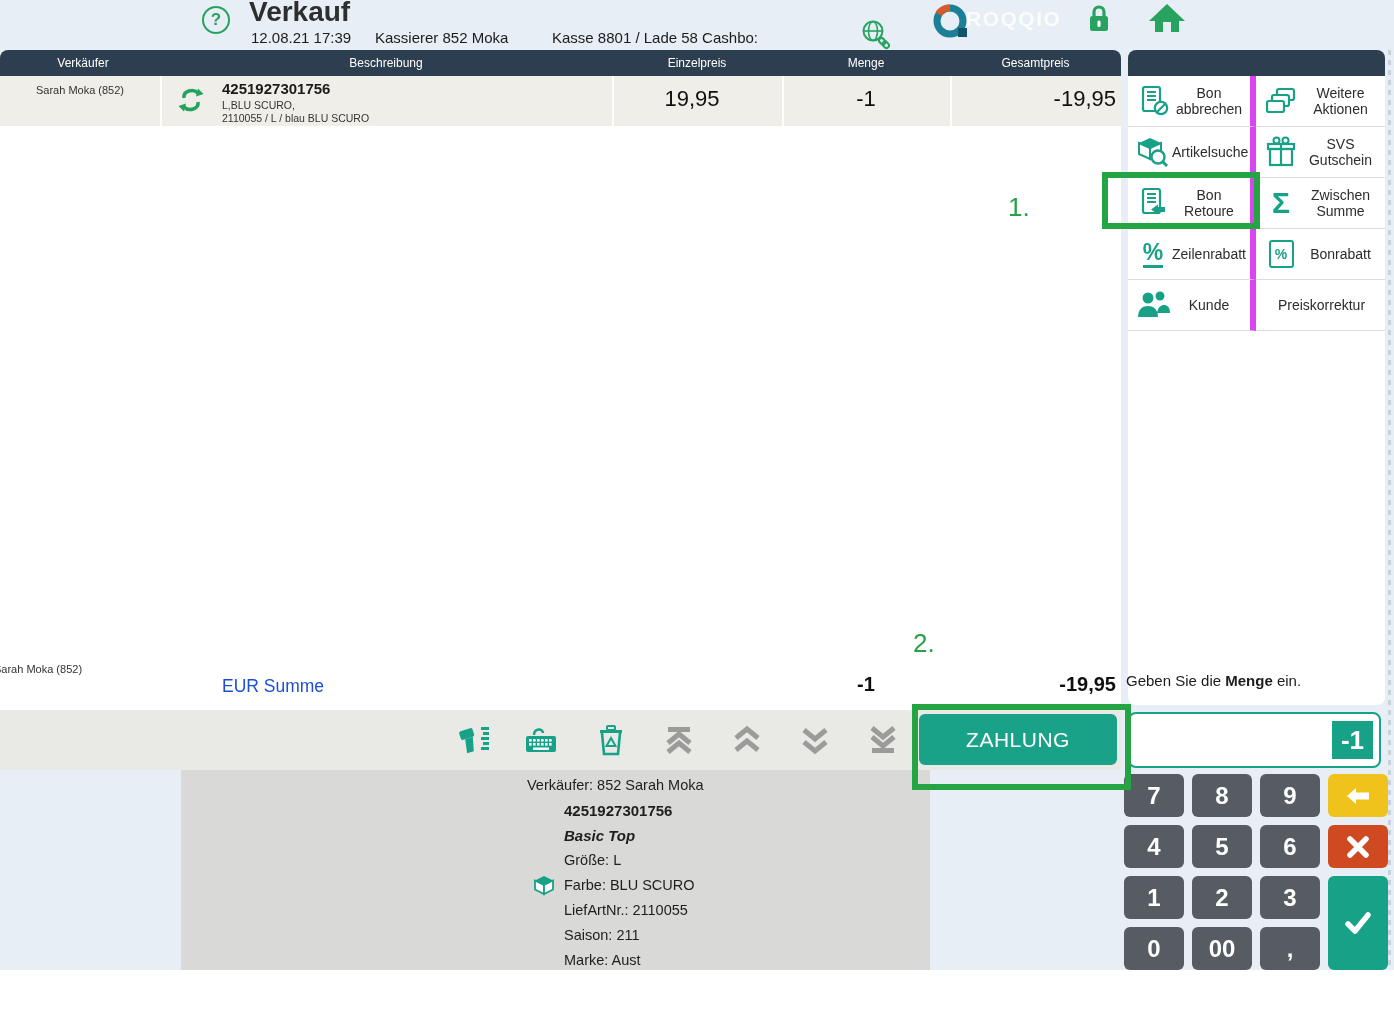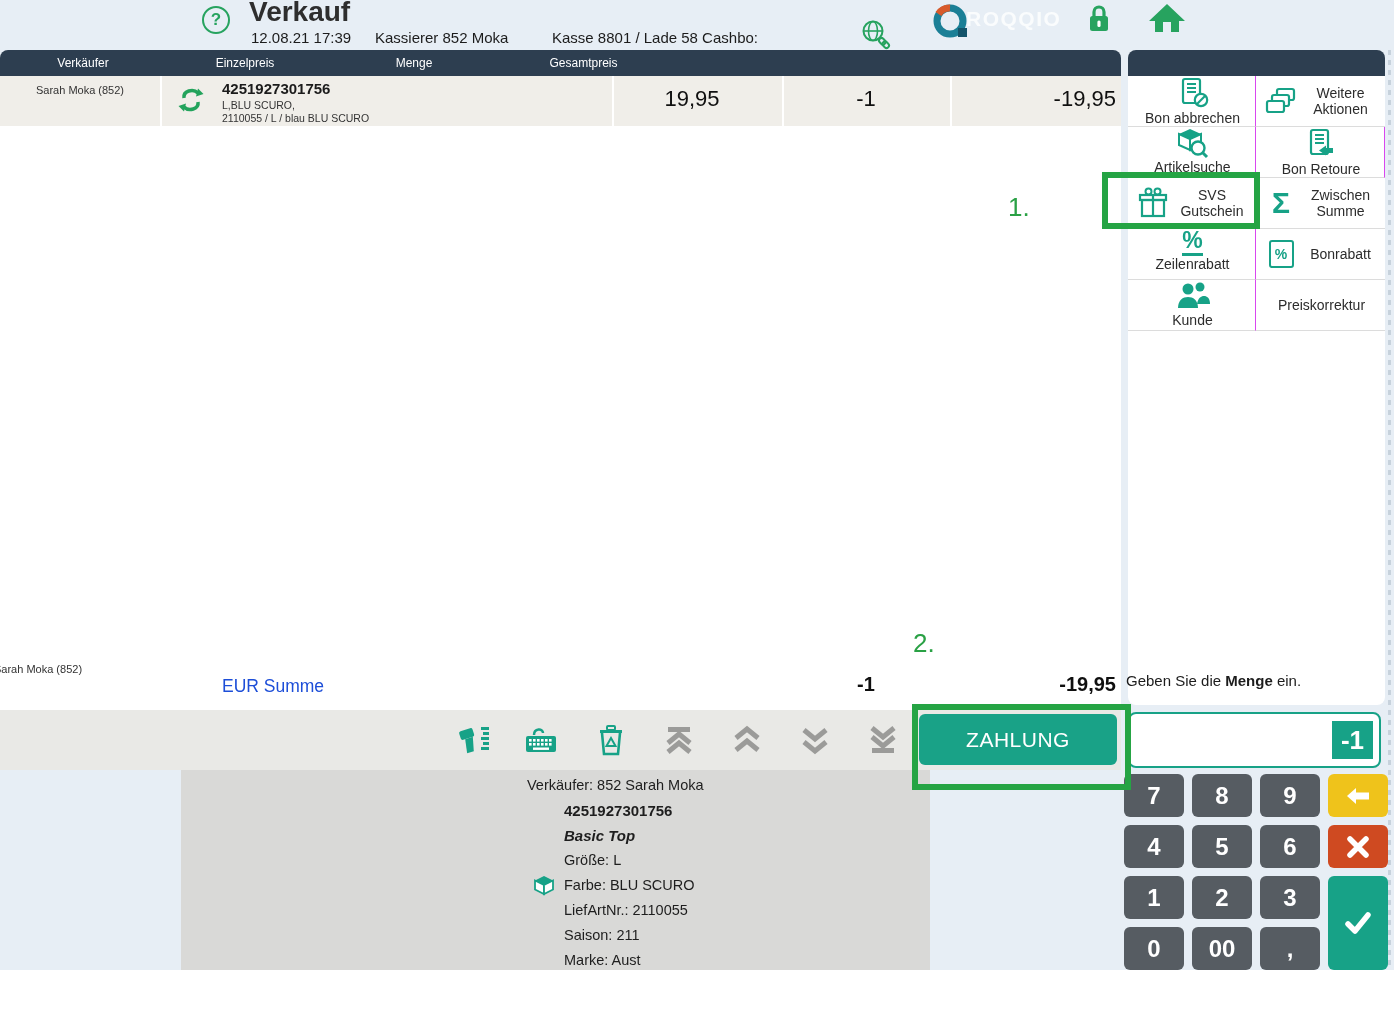--- a/index.html
+++ b/index.html
@@ -45,21 +45,21 @@
     border:none; border-radius:6px; color:#fff; font-size:21px; letter-spacing:.5px;
     font-family:"Liberation Sans",sans-serif; cursor:pointer; }
 
   
   .sb-head { left:1128px; top:50px; width:257px; height:26px; background:#2d3e50; border-radius:8px 8px 0 0; }
   .sb-body { left:1128px; top:76px; width:257px; height:629px; background:#fff; border-radius:0 0 8px 8px; }
   .sb-grid { left:1128px; top:76px; width:257px; display:grid;
     grid-template-columns:128px 129px; grid-auto-rows:51px; }
   .sb-cell { display:flex; align-items:center; padding:0 4px 0 6px;
     border-bottom:1px solid #dcdcdc; cursor:pointer; background:#fff; }
-  .sb-cell.colL { border-right:1px solid #d946ef;flex-direction:column; }
+  .sb-cell.colL { border-right:6px solid #d946ef; }
   .sb-ic { width:38px; display:flex; align-items:center; justify-content:center; flex:none; }
   .sb-lab { flex:1; text-align:center; font-size:14px; color:#2c2c2c; line-height:1.15; }
   .sigma { font-size:30px; font-weight:700; color:#17a287; }
   .pct-u { font-size:23px; font-weight:700; color:#17a287; border-bottom:3px solid #17a287; line-height:1; padding-bottom:1px; }
   .pct-doc { width:25px; height:28px; border:2.5px solid #17a287; border-radius:3px;
     display:flex; align-items:center; justify-content:center;
     font-size:14px; font-weight:700; color:#17a287; }
   .sb-prompt { left:1126px; top:672px; font-size:15px; color:#1c1c1c; }
   .qty-input { left:1128px; top:712px; width:253px; height:56px; background:#fff;
     border:2px solid #17a287; border-radius:8px; cursor:text; }
@@ -130,20 +130,21 @@
 
   <span class="abs" style="left:1148px;top:2px;cursor:pointer;">
     <svg width="38" height="32" viewBox="0 0 38 32">
       <path d="M19 2 L37 19 H31 V30 H7 V19 H1 Z" fill="#27a35f"></path>
       <rect x="15" y="20" width="8" height="10" fill="#e7eef5"></rect>
     </svg>
   </span>
 
   <div class="abs table-head">
     <div class="th" style="width:160px;padding-left:6px;">Verkäufer</div>
+    <div class="th" style="width:452px;">Beschreibung</div>
     <div class="th" style="width:170px;">Einzelpreis</div>
     <div class="th" style="width:168px;">Menge</div>
     <div class="th" style="width:171px;">Gesamtpreis</div>
   </div>
 
   <div class="abs row">
     <div class="vsep" style="left:160px;"></div>
     <div class="vsep" style="left:612px;"></div>
     <div class="vsep" style="left:782px;"></div>
     <div class="vsep" style="left:950px;"></div>
@@ -283,45 +284,45 @@
           <polygon points="14,2 25,7 14,12 3,7" fill="#17a287"></polygon>
           <polygon points="3,7 14,12 14,23 3,18" fill="#fff" stroke="#17a287" stroke-width="2"></polygon>
           <polygon points="25,7 14,12 14,23 25,18" fill="#fff" stroke="#17a287" stroke-width="2"></polygon>
           <circle cx="22" cy="21" r="6.5" fill="#fff" stroke="#17a287" stroke-width="2.4"></circle>
           <line x1="26.5" y1="25.5" x2="31" y2="30" stroke="#17a287" stroke-width="3"></line>
         </svg>
       </span>
       <span class="sb-lab">Artikelsuche</span>
     </div>
 
+    <div class="sb-cell">
+      <span class="sb-ic">
+        <svg width="34" height="32" viewBox="0 0 34 32" fill="none" stroke="#17a287">
+          <circle cx="12.5" cy="4.5" r="3" stroke-width="2"></circle>
+          <circle cx="21.5" cy="4.5" r="3" stroke-width="2"></circle>
+          <rect x="4" y="8" width="26" height="5" stroke-width="2.2"></rect>
+          <rect x="6" y="13" width="22" height="16" stroke-width="2.2"></rect>
+          <line x1="17" y1="8" x2="17" y2="29" stroke-width="2.2"></line>
+        </svg>
+      </span>
+      <span class="sb-lab">SVS Gutschein</span>
+    </div>
+
     <div class="sb-cell colL">
       <span class="sb-ic">
         <svg width="32" height="34" viewBox="0 0 32 34" fill="none" stroke="#17a287">
           <rect x="6" y="3" width="17" height="24" rx="2" stroke-width="2.2"></rect>
           <line x1="10" y1="8" x2="19" y2="8" stroke-width="2"></line>
           <line x1="10" y1="12" x2="19" y2="12" stroke-width="2"></line>
           <line x1="10" y1="16" x2="19" y2="16" stroke-width="2"></line>
           <polygon points="14,23.5 21,18.5 21,28.5" fill="#17a287" stroke="none"></polygon>
           <rect x="21" y="21" width="7" height="5" fill="#17a287" stroke="none"></rect>
         </svg>
       </span>
       <span class="sb-lab">Bon Retoure</span>
-    </div>
-
-    <div class="sb-cell">
-      <span class="sb-ic">
-        <svg width="34" height="32" viewBox="0 0 34 32" fill="none" stroke="#17a287">
-          <circle cx="12.5" cy="4.5" r="3" stroke-width="2"></circle>
-          <circle cx="21.5" cy="4.5" r="3" stroke-width="2"></circle>
-          <rect x="4" y="8" width="26" height="5" stroke-width="2.2"></rect>
-          <rect x="6" y="13" width="22" height="16" stroke-width="2.2"></rect>
-          <line x1="17" y1="8" x2="17" y2="29" stroke-width="2.2"></line>
-        </svg>
-      </span>
-      <span class="sb-lab">SVS Gutschein</span>
     </div>
 
     <div class="sb-cell">
       <span class="sb-ic">
           <span class="sigma">Σ</span>
         </span>
       <span class="sb-lab">Zwischen Summe</span>
     </div>
 
     <div class="sb-cell colL">

